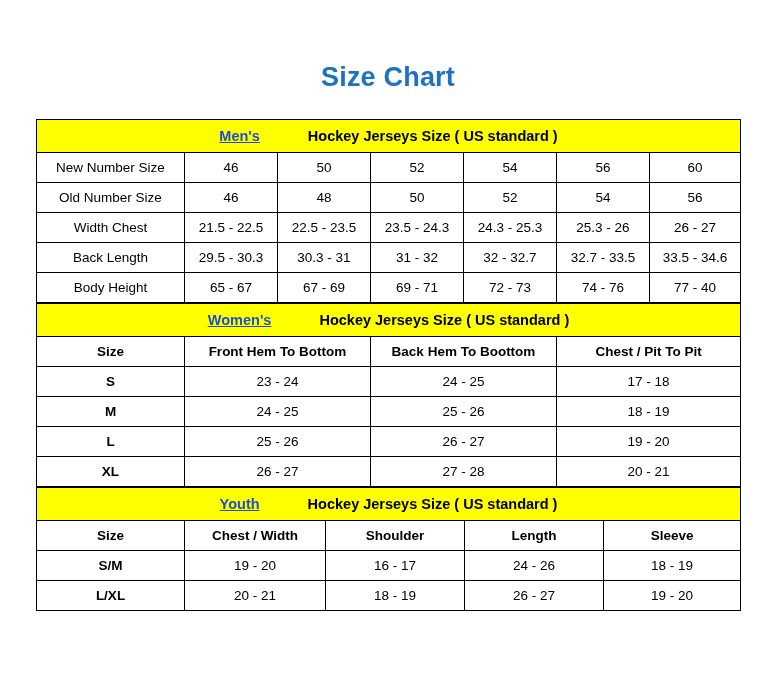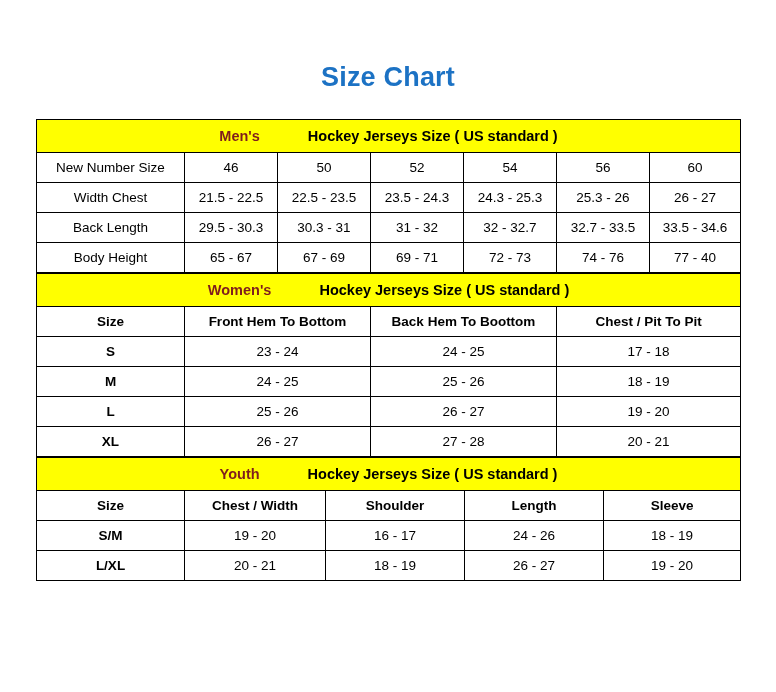--- a/index.html
+++ b/index.html
@@ -47,21 +47,21 @@
     padding: 0;
     height: 29px;
     line-height: 1.15;
   }
   .banner {
     background: #ffff00;
     font-weight: bold;
     font-size: 14.5px;
     height: 32px;
   }
-  .banner .hl-red { color: #7f1d1d; }
+  .banner .hl-red { color: #1d4ed8; text-decoration: underline; }
   .banner .hl-black { color: #000000; margin-left: 44px; }
   .hdr {
     font-weight: bold;
   }
   .rowlabel {
     font-weight: normal;
   }
   .rowlabel-b {
     font-weight: bold;
   }
@@ -90,20 +90,29 @@
           <td class="banner" colspan="7"><span class="hl-red">Men's</span><span class="hl-black"> Hockey Jerseys Size ( US standard )</span></td>
         </tr>
         <tr>
           <td class="rowlabel">New Number Size</td>
           <td>46</td>
           <td>50</td>
           <td>52</td>
           <td>54</td>
           <td>56</td>
           <td>60</td>
+        </tr>
+        <tr>
+          <td class="rowlabel">Old Number Size</td>
+          <td>46</td>
+          <td>48</td>
+          <td>50</td>
+          <td>52</td>
+          <td>54</td>
+          <td>56</td>
         </tr>
         <tr>
           <td class="rowlabel">Width Chest</td>
           <td>21.5 - 22.5</td>
           <td>22.5 - 23.5</td>
           <td>23.5 - 24.3</td>
           <td>24.3 - 25.3</td>
           <td>25.3 - 26</td>
           <td>26 - 27</td>
         </tr>

